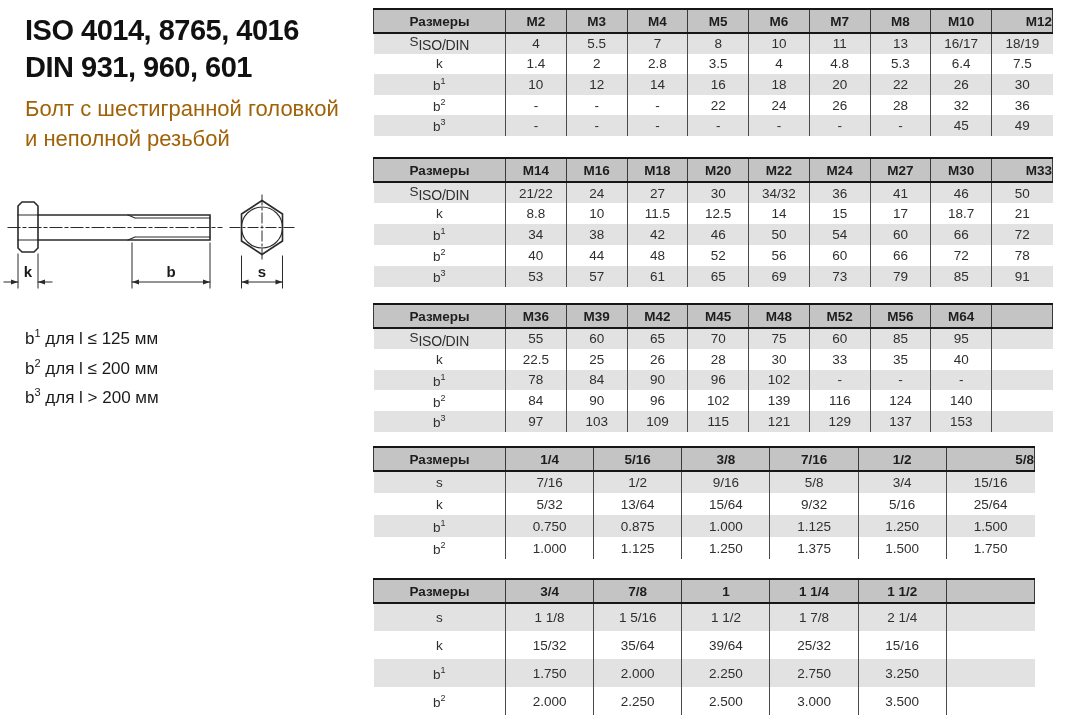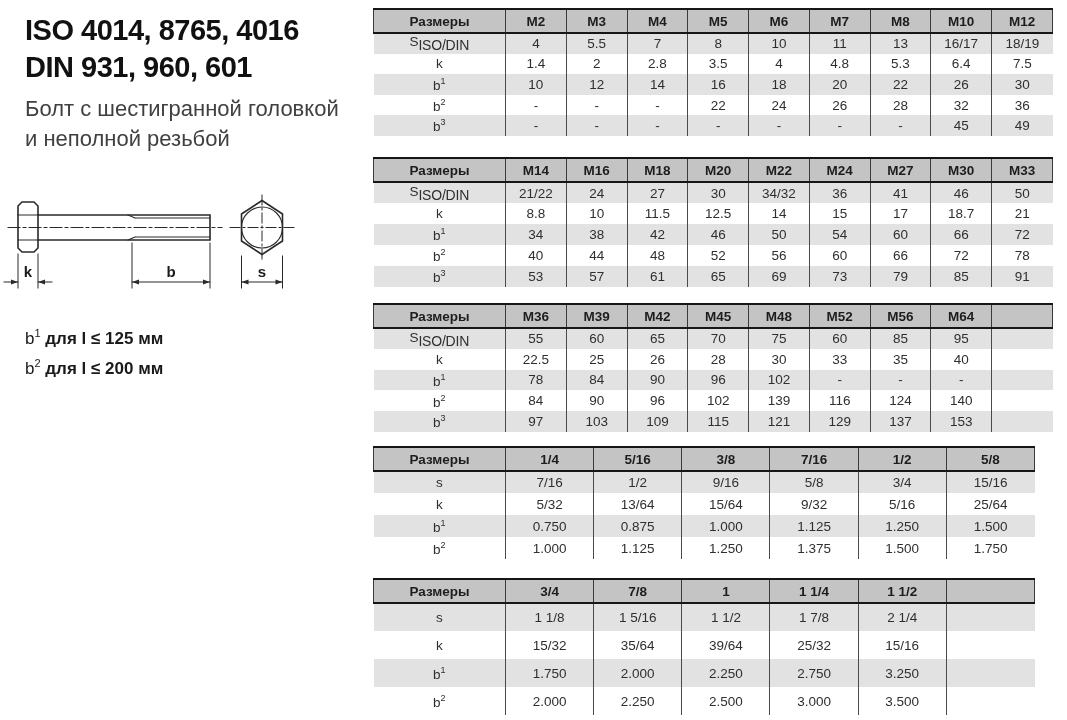--- a/index.html
+++ b/index.html
@@ -3,41 +3,41 @@
 <meta charset="utf-8">
 <style>
   * { margin:0; padding:0; box-sizing:border-box; }
   html,body { width:1067px; height:720px; background:#ffffff; overflow:hidden;
               font-family:"Liberation Sans", sans-serif; }
   .page { position:relative; width:924px; height:720px; background:#fff; }
 
   
   .title-block { position:absolute; left:25px; top:12px; color:#111;
                  font-weight:bold; font-size:29px; line-height:37px; letter-spacing:-0.5px; }
-  .subtitle-block { position:absolute; left:25px; top:94px; color:#404040;
+  .subtitle-block { position:absolute; left:25px; top:94px; color:#a16207;
                     font-size:22px; line-height:30px; }
   .notes-block { position:absolute; left:25px; top:321px; color:#1a1a1a;
                  font-size:17px; line-height:25px; }
   .note-line sup { font-size:11px; }
-  .note-rest { white-space:pre;font-weight:bold; }
+  .note-rest { white-space:pre; }
 
   .drawing-wrap { position:absolute; left:0px; top:185px; width:330px; height:125px; }
   .dim-label { font-family:"Liberation Sans", sans-serif; font-size:15px; font-weight:bold; fill:#1a1a1a; }
 
   
   .tbl { position:absolute; border-collapse:collapse; table-layout:fixed;
          border-top:2px solid #161616; }
   .tbl col:first-child { width:132px; }
   .tbl th, .tbl td { padding:0; text-align:center; vertical-align:middle;
                      font-size:13.5px; color:#2f2f2f; overflow:hidden; }
   .tbl thead tr { height:24px;padding-left:44px; }
   .tbl thead th { background:var(--header-bg,#c4c4c4); font-weight:bold; color:#1d1d1d;
                   border-bottom:2.5px solid #161616; border-left:1px solid #3a3a3a; }
   .tbl thead th:first-child { border-left:1px solid #3a3a3a; }
-  .tbl thead th:last-child  { border-right:1px solid #3a3a3a; }
+  .tbl thead th:last-child  { border-right:1px solid #3a3a3a;text-align:right; }
   .tbl tbody td { border-left:1px solid #4a4a4a; }
   .tbl tbody td:first-child { border-left:none; }
   .tbl tbody tr:nth-child(odd) td { background:var(--stripe-bg,#e2e2e2); }
   .tbl tbody td sup { font-size:9px; }
   .tbl tbody td sub { font-size:14px; letter-spacing:-0.2px; }
 
   .t1 { left:373px; top:8px;   width:680px; }
   .t2 { left:373px; top:157px; width:680px; }
   .t3 { left:373px; top:303px; width:680px; }
   .t4 { left:373px; top:446px; width:662px; }
@@ -95,20 +95,21 @@
       </g>
       <text class="dim-label" x="28" y="92" text-anchor="middle">k</text>
       <text class="dim-label" x="171" y="92" text-anchor="middle">b</text>
       <text class="dim-label" x="262" y="92" text-anchor="middle">s</text>
     </svg>
   </div>
 
   <div class="notes-block">
     <div class="note-line"><span>b</span><sup>1</sup><span class="note-rest"> для l ≤ 125 мм</span></div>
     <div class="note-line"><span>b</span><sup>2</sup><span class="note-rest"> для l ≤ 200 мм</span></div>
+    <div class="note-line"><span>b</span><sup>3</sup><span class="note-rest"> для l &gt; 200 мм</span></div>
   </div>
 
   <table class="tbl t1">
       <colgroup>
         <col>
         <col>
         <col>
         <col>
         <col>
         <col>

